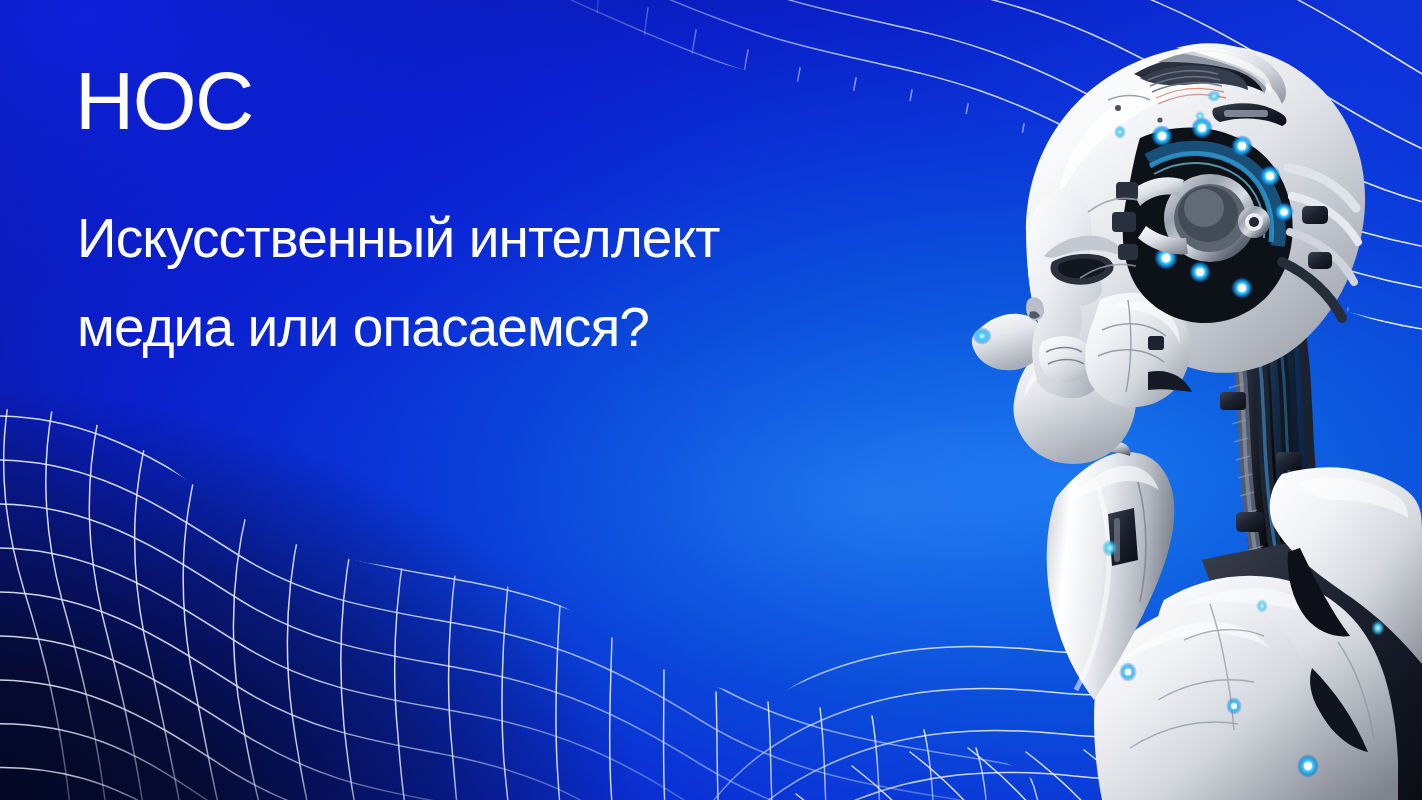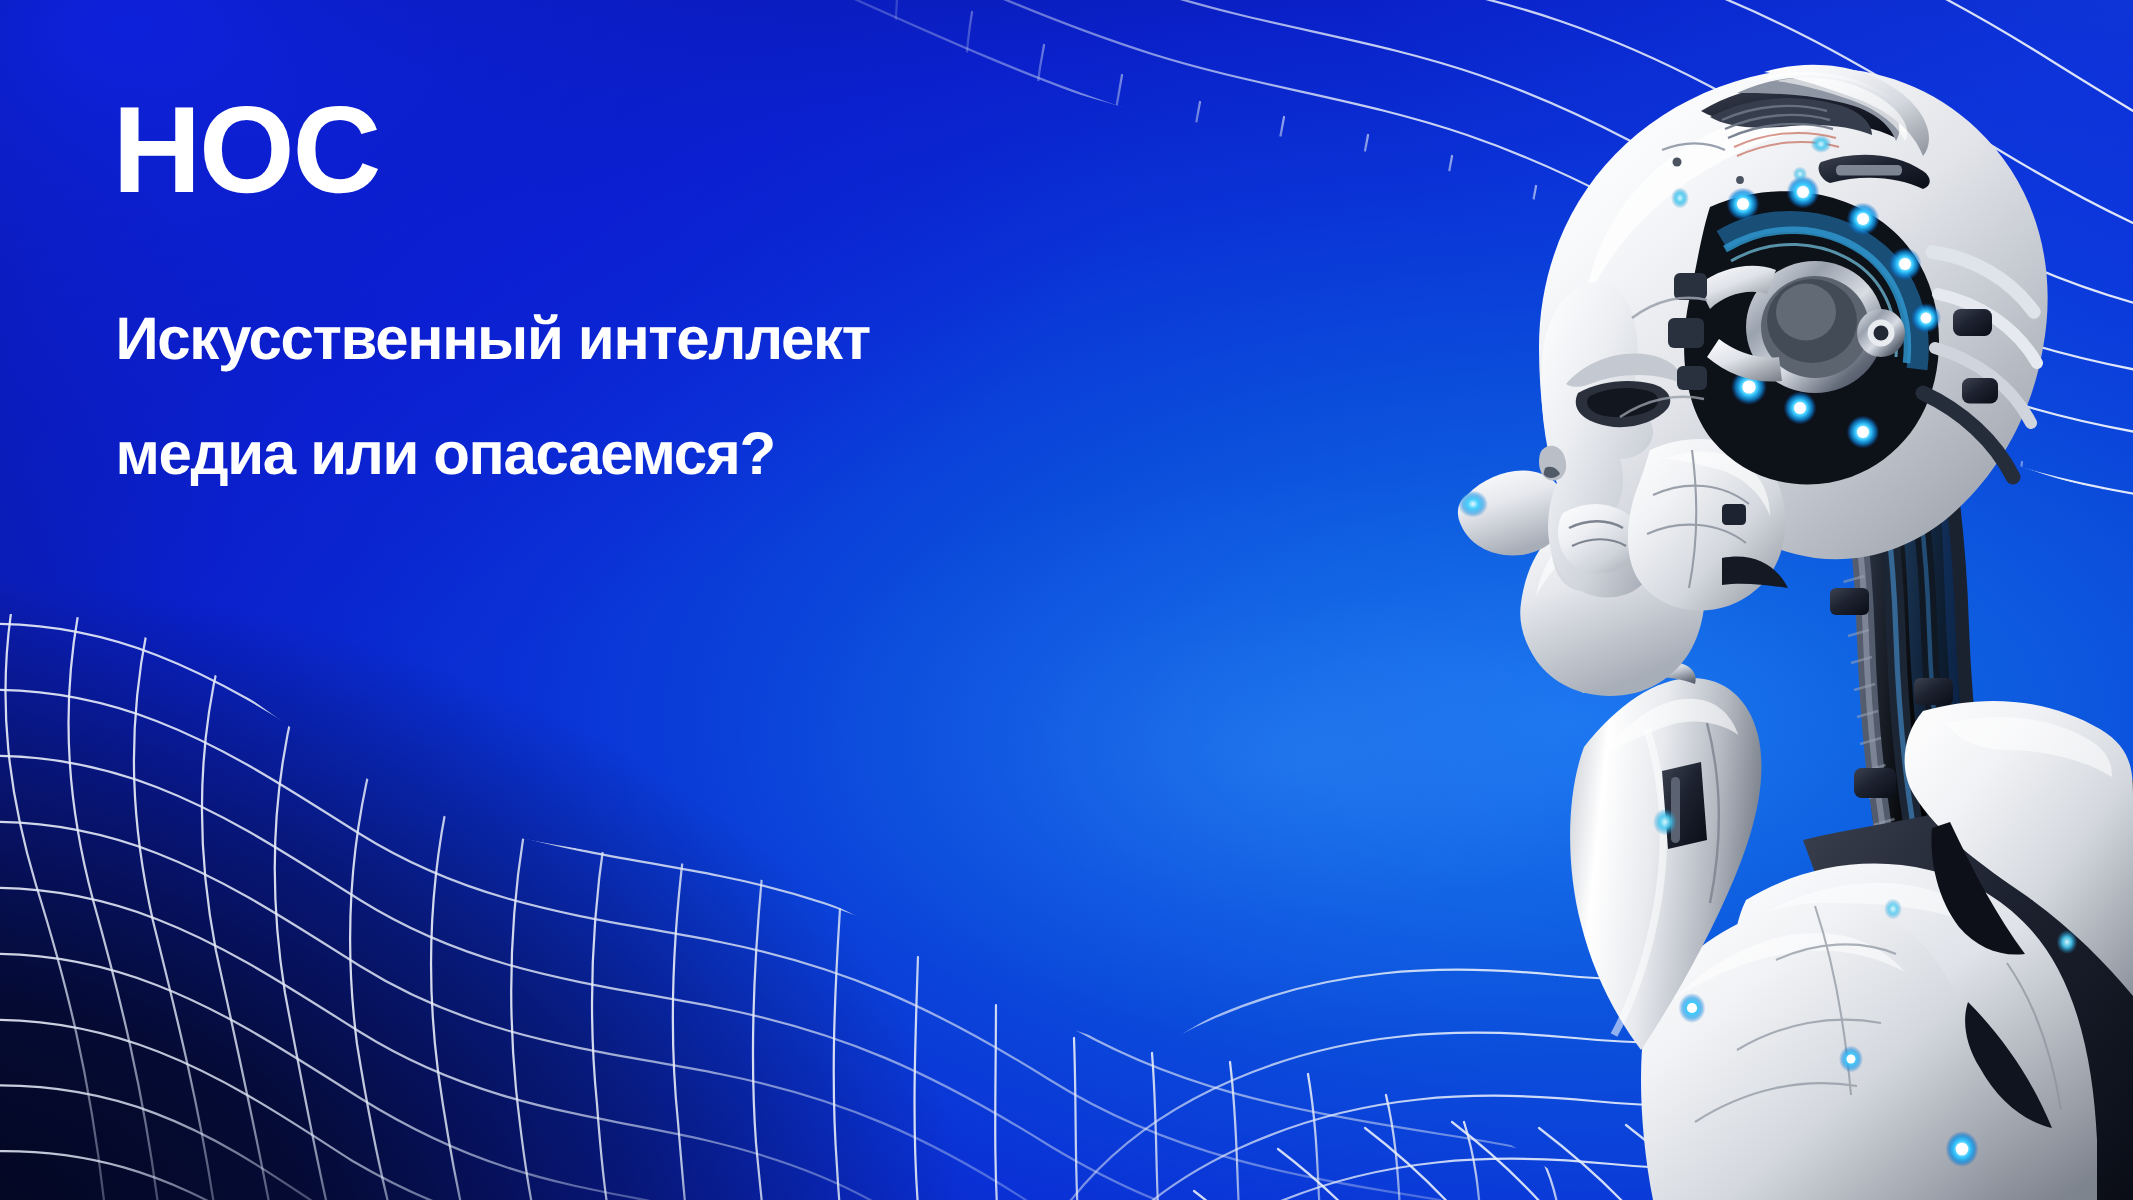--- a/index.html
+++ b/index.html
@@ -80,40 +80,41 @@
     width:470px; height:800px;
   }
   .robot svg { display:block; width:100%; height:100%; }
 
   
   .logo {
     position:absolute;
     left:75px; top:60px;
     font-size:82px;
     line-height:82px;
-    font-weight:bold;
+    font-weight:normal;
     letter-spacing:-1.5px;
     color:#ffffff;
     z-index:40;
     white-space:nowrap;
   }
   .headline {
     position:absolute;
     left:77px; top:188px;
     z-index:40;
     width:900px;
   }
   .headline .hl {
     display:block;
-    font-size:40px;
+    font-size:55px;
     line-height:77px;
-    font-weight:bold;
+    font-weight:normal;
     letter-spacing:-0.9px;
     color:#ffffff;
     white-space:nowrap;
+    margin-top:12px;
   }
 </style>
 </head>
 <body>
 
 <div id="slide">
 
   <div class="bg bg-base"></div>
   <div class="bg bg-tint-tl"></div>
   <div class="bg bg-tint-tr"></div>

